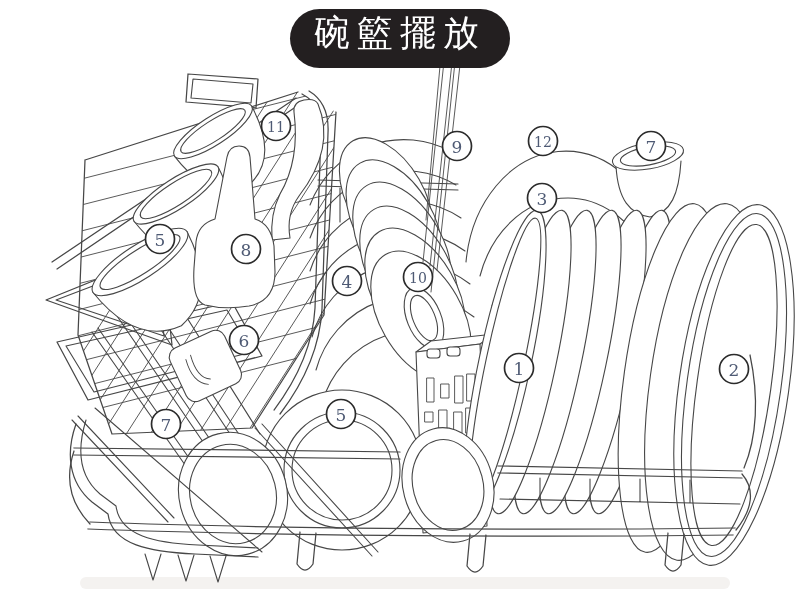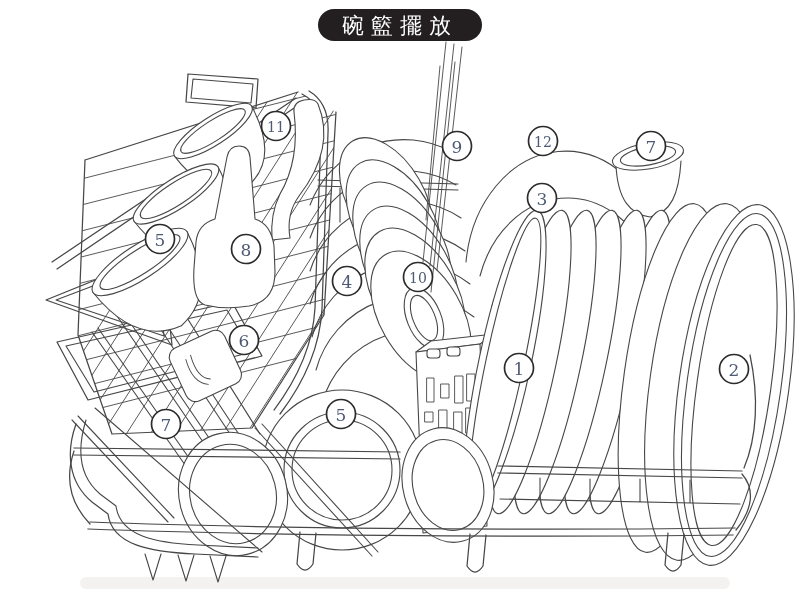--- a/index.html
+++ b/index.html
@@ -2,22 +2,22 @@
 <html style="--pill-bg: #231f20; --pill-text: #ffffff; --line: #474747; --callout-stroke: #2b2b2b; --callout-fill: #ffffff; --callout-text: #4e5a74;"><head>
 <meta charset="utf-8">
 <style>
   html,body{margin:0;padding:0;background:#fff;}
   #stage{position:relative;width:800px;height:592px;background:#fff;overflow:hidden;
          font-family:"Liberation Serif", serif;}
   #art{position:absolute;left:0;top:0;}
   #title-badge{
     position:absolute;top:9px;left:50%;transform:translateX(-50%);
     background:var(--pill-bg,#231f20);color:var(--pill-text,#ffffff);
-    border-radius:999px;padding:5px 24px 3px 24px;
-    font-size:22px;letter-spacing:7px;line-height:1.1;white-space:nowrap;
+    border-radius:999px;padding:5px 24px 14px 24px;
+    font-size:36px;letter-spacing:7px;line-height:1.1;white-space:nowrap;
     font-family:"Liberation Serif", serif;
   }
   .ln{fill:none;stroke:var(--line,#474747);stroke-width:1.1;stroke-linecap:round;stroke-linejoin:round;}
   .lnw{fill:#ffffff;stroke:var(--line,#474747);stroke-width:1.1;stroke-linecap:round;stroke-linejoin:round;}
   .thin{stroke-width:0.9;}
   .rail{stroke-width:1.25;}
   .callout-circle{fill:var(--callout-fill,#ffffff);stroke:var(--callout-stroke,#2b2b2b);stroke-width:1.7;}
   .callout-num{fill:var(--callout-text,#4e5a74);font-family:"DejaVu Serif","Liberation Serif",serif;}
 </style>
 </head>

